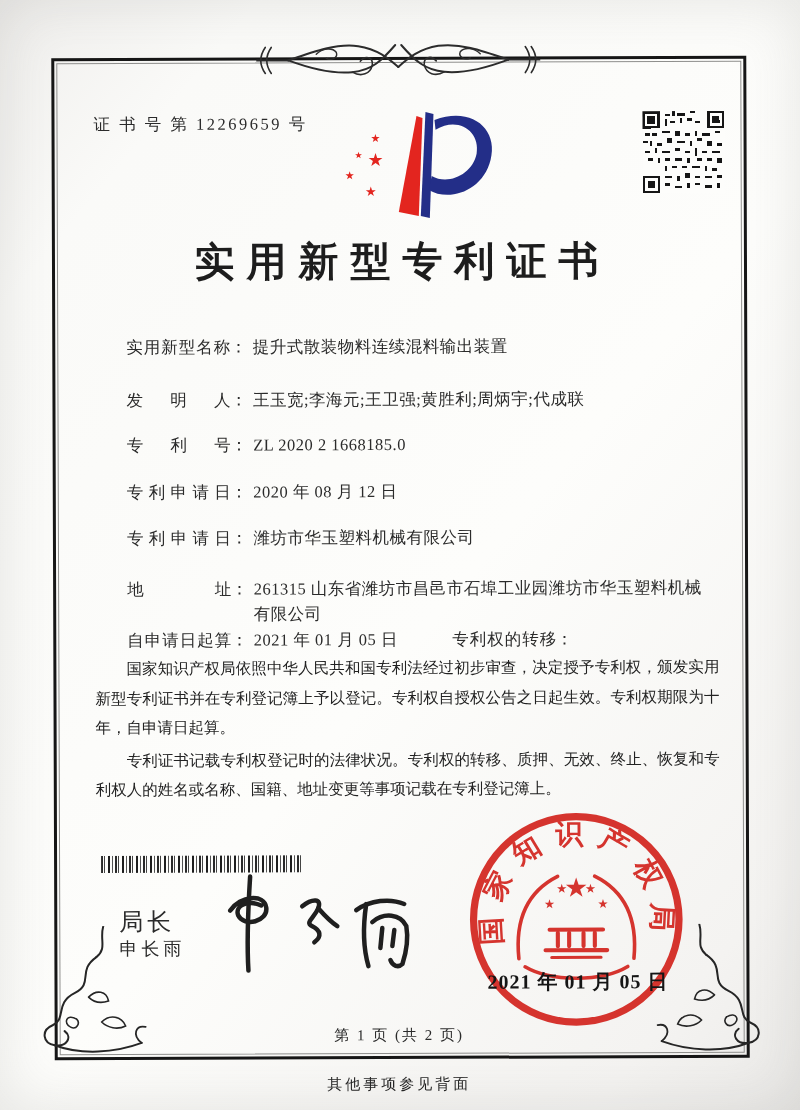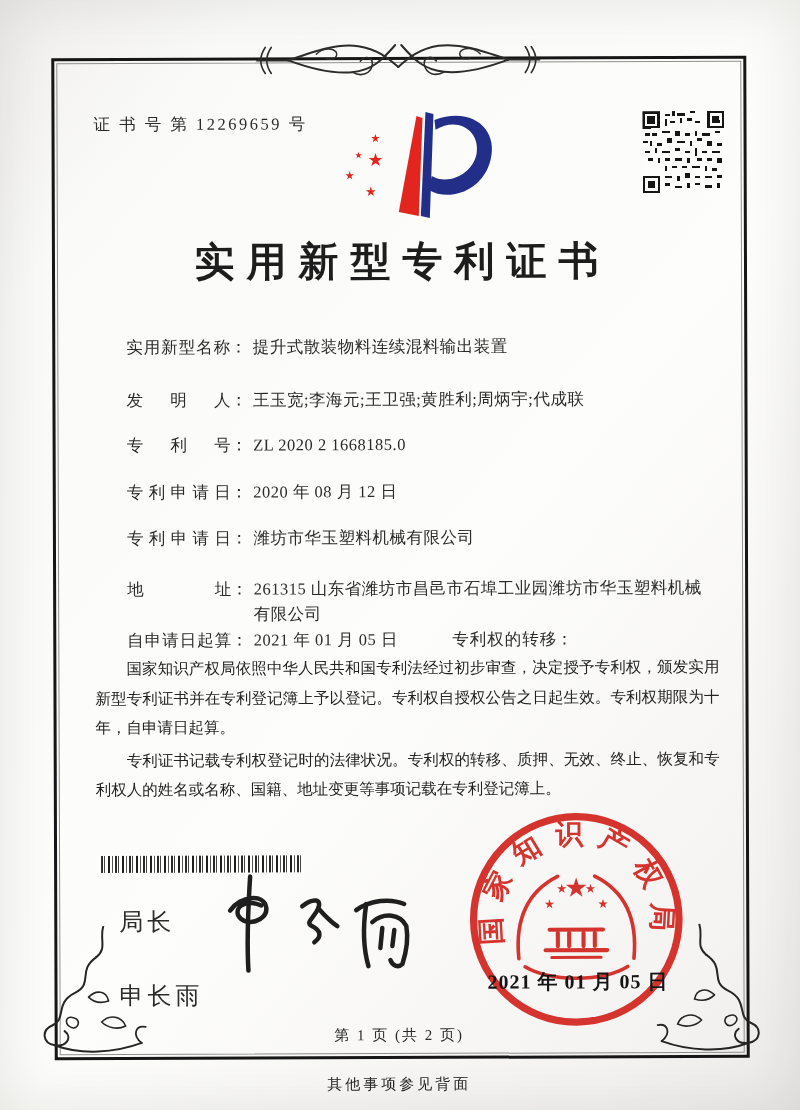--- a/index.html
+++ b/index.html
@@ -37,21 +37,21 @@
   .grant-second{display:flex;flex:1;}
   
   .paras{left:95px;top:653px;width:624px;font-size:15.5px;line-height:29.5px;text-align:justify;color:#222;}
   .paras p{margin:0 0 3px 0;text-indent:2em;}
   
   .barcode{left:100px;top:855px;width:200px;height:17px;
     background:repeating-linear-gradient(90deg,#2a2a2a 0 2px,#fdfdfb 2px 3px,#444 3px 4px,#fdfdfb 4px 7px,#1e1e1e 7px 9px,#fdfdfb 9px 11px,#555 11px 12px,#fdfdfb 12px 14px);
   }
   
   .signer-title{left:118px;top:905px;font-size:24px;letter-spacing:4px;}
-  .signer-name{left:118px;top:979px;font-size:24px;letter-spacing:4px;}
+  .signer-name{left:118px;top:936px;font-size:18px;letter-spacing:4px;}
   .sig{left:213px;top:870px;width:200px;height:108px;}
   
   .seal{left:462px;top:807px;width:226px;height:226px;}
   .seal-date{left:486px;top:969px;font-size:20px;font-weight:600;letter-spacing:1px;color:#151515;}
   
   .page-info{left:53px;top:1026px;width:689px;text-align:center;font-size:15px;letter-spacing:2px;}
   .back-note{left:53px;top:1075px;width:689px;text-align:center;font-size:15px;letter-spacing:3px;color:#242424;}
   
   .orn-top{left:258px;top:32px;width:284px;height:56px;}
   .orn-bl{left:34px;top:925px;width:112px;height:132px;}

